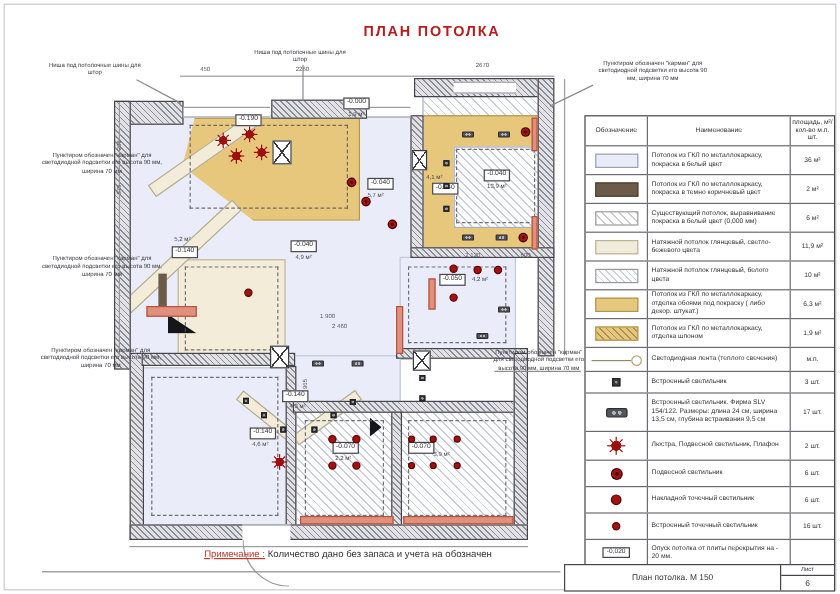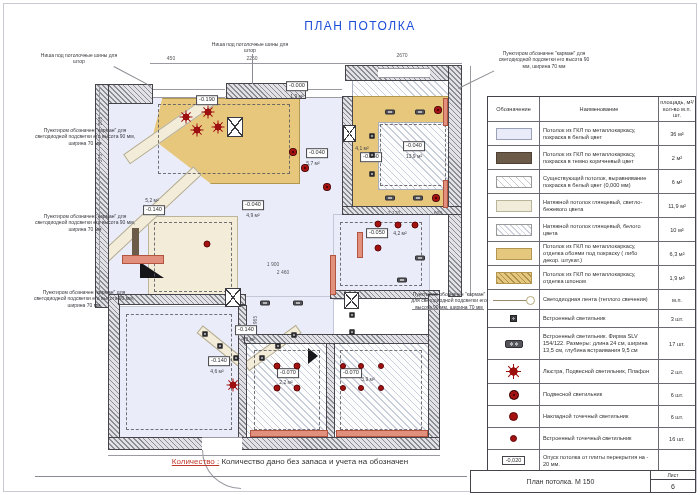--- a/index.html
+++ b/index.html
@@ -21,21 +21,21 @@
         linear-gradient(to top right,transparent 47%,#3a3a40 47%,#3a3a40 53%,transparent 53%),
         linear-gradient(to bottom right,transparent 47%,#3a3a40 47%,#3a3a40 53%,transparent 53%),#fff;
         border:1px solid #3a3a40;box-sizing:border-box;}
   .line{background:#9a9aa2;}
   .band{background:#f2ecd9;border:1px solid #b3ac95;box-sizing:border-box;}
   .tri{background:#16161a;clip-path:polygon(0 0,100% 100%,0 100%);}
   .wedge{background:#16161a;clip-path:polygon(0 0,100% 50%,0 100%);}
   .arc{border-left:1px solid #9a9aa2;border-bottom:1px solid #9a9aa2;border-radius:0 0 0 100%;}
   
   .title{position:absolute;left:260px;top:19px;width:200px;text-align:center;
-         font-size:12px;font-weight:normal;letter-spacing:1.5px;color:#1d4ed8;}
+         font-size:12px;font-weight:bold;letter-spacing:1.5px;color:#b91c1c;}
   .lbl{position:absolute;transform:translate(-50%,-50%);white-space:nowrap;z-index:40;}
   .lbl.boxed{font-size:5.6px;line-height:1;border:1px solid #44444a;background:#fff;padding:1px 2px;}
   .lbl.area{font-size:5px;color:#44444a;}
   .dim{position:absolute;transform:translate(-50%,-50%);font-size:5px;color:#5a5a60;white-space:nowrap;z-index:40;}
   .dim.rot{transform:translate(-50%,-50%) rotate(-90deg);}
   .note-block{position:absolute;font-size:5px;line-height:1.25;text-align:center;color:#3a3a40;z-index:45;}
   .leader{position:absolute;height:1px;background:#8a8a92;transform-origin:0 0;z-index:44;}
   
   .sym{display:inline-block;position:relative;}
   .lamp{position:absolute;transform:translate(-50%,-50%);z-index:42;}
@@ -390,21 +390,21 @@
           <div class="c sym-cell">
             <span class="sym sym-elevation-box">-0,020</span>
           </div>
           <div class="c name">Опуск потолка от плиты перекрытия на - 20 мм.</div>
           <div class="c qty"></div>
         </div>
       </div>
   </div>
 
   <div class="note">
-    <span class="nl">Количество :</span><span> Количество дано без запаса и учета на обозначен</span>
+    <span class="nl">Примечание :</span><span> Количество дано без запаса и учета на обозначен</span>
   </div>
   <div class="rule"></div>
   <div class="tblock">
     <div class="tb-main">План потолка. М 150</div>
     <div class="tb-sheet">
       <div class="sl">Лист</div>
       <div class="sn">6</div>
     </div>
   </div>
 </div>

